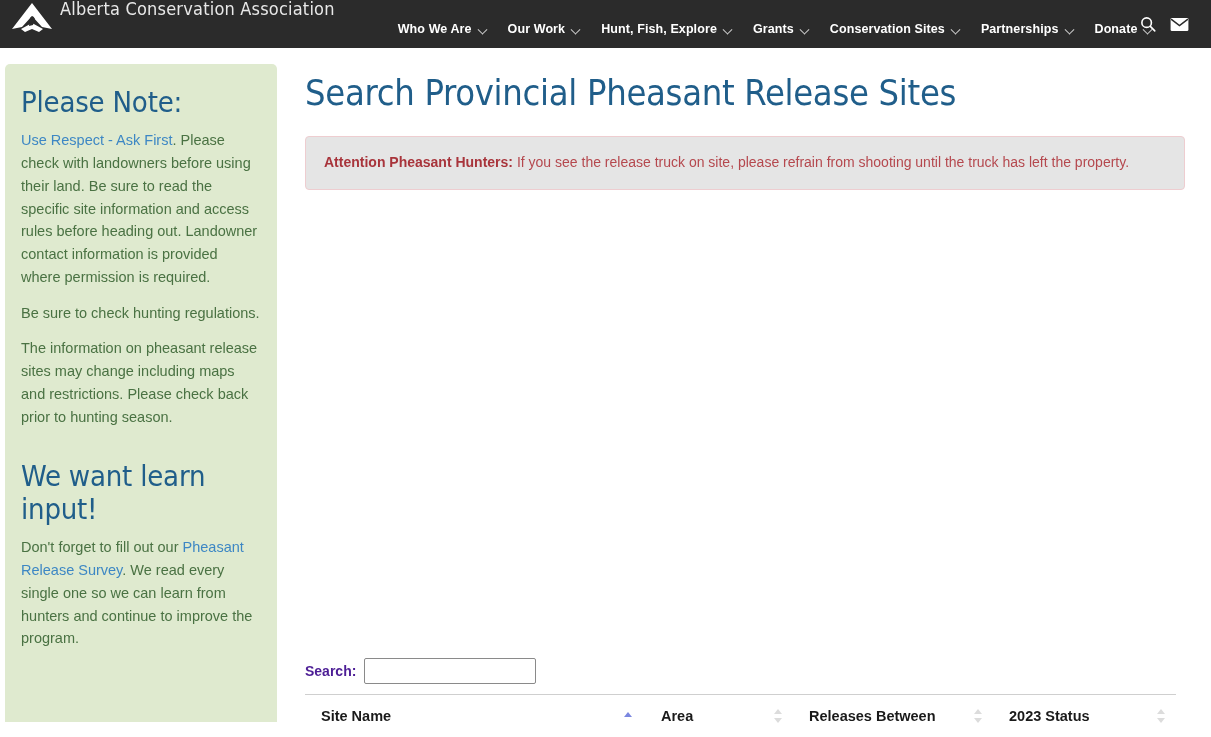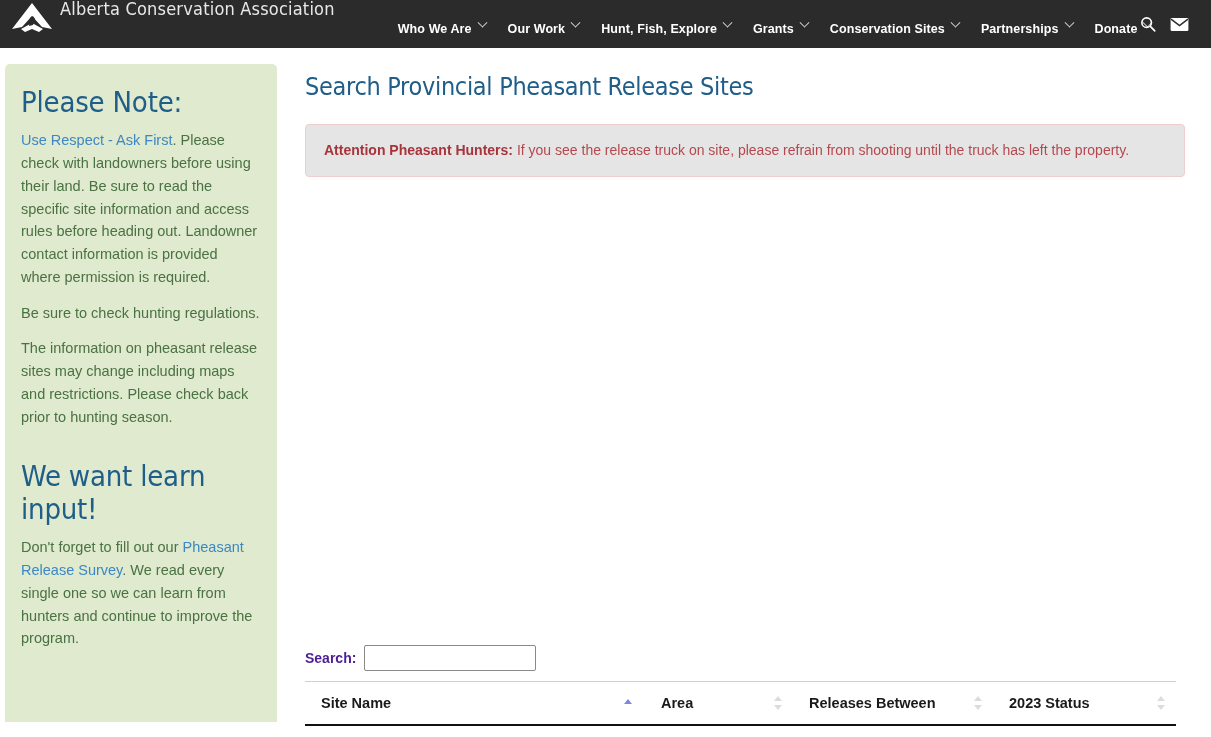--- a/index.html
+++ b/index.html
@@ -50,21 +50,21 @@
 
   .nav-menu {
     display: flex;
     align-items: center;
     margin-left: 52px;
     gap: 0px;
   }
 
   .nav-item {
     display: flex;
-    align-items: flex-start;
+    align-items: flex-end;
     color: #ffffff;
     font-size: 12.5px;
     font-weight: bold;
     padding: 6px 11px;
     white-space: nowrap;
     cursor: pointer;
     letter-spacing: .1px;
     margin-top: 9px;
   }
 
@@ -130,21 +130,21 @@
   
   .main {
     position: absolute;
     left: 305px;
     top: 58px;
     width: 880px;
   }
 
   .page-title {
     color: #205e8a;
-    font-size: 25px;
+    font-size: 36px;
     font-weight: 400;
     line-height: 1.18;
     font-family: "DejaVu Sans", sans-serif;
     font-stretch: condensed;
     letter-spacing: -0.3px;
     margin: 14px 0 22px 0;
   }
 
   .alert {
     background: #e5e5e5;

